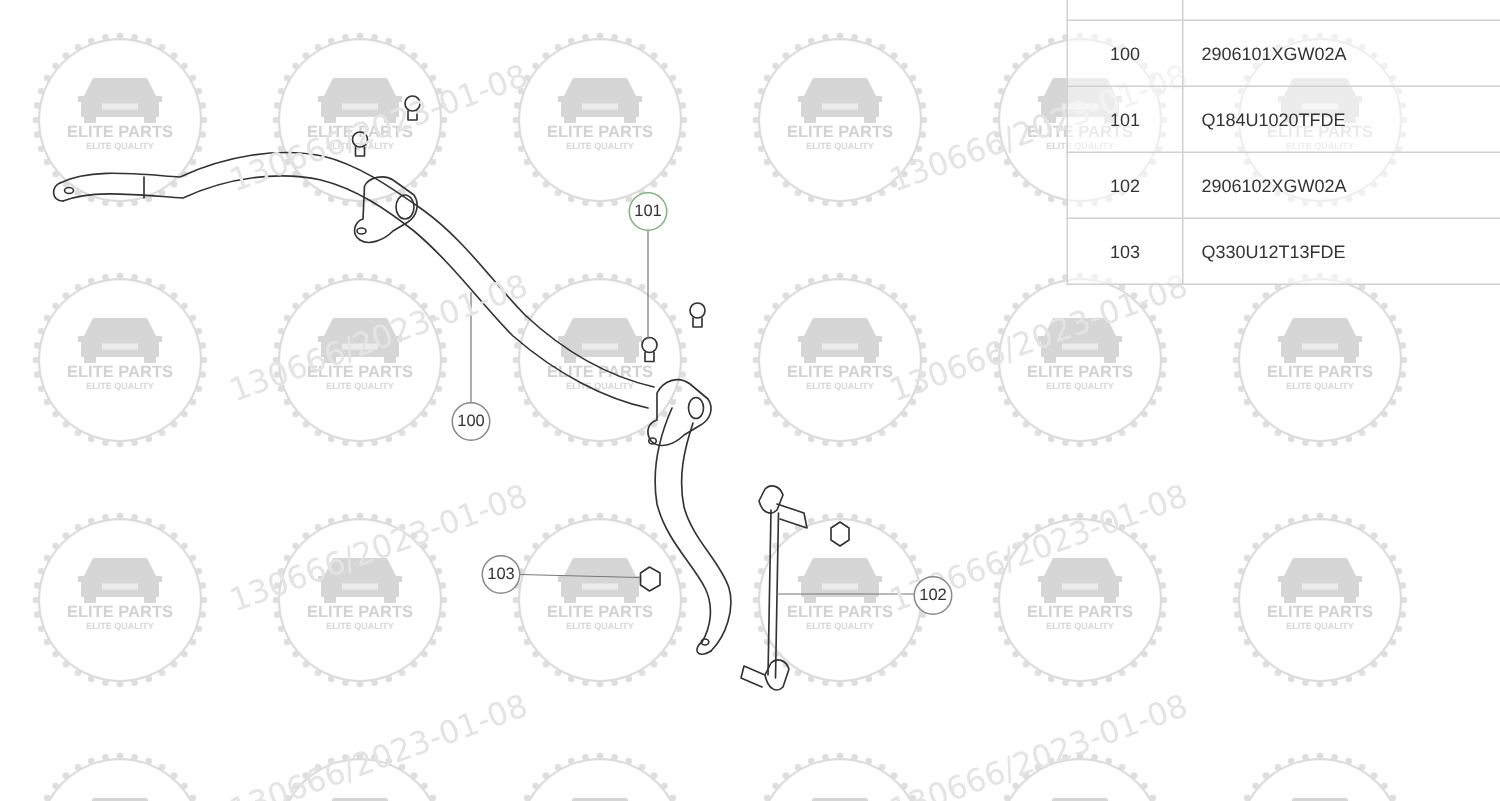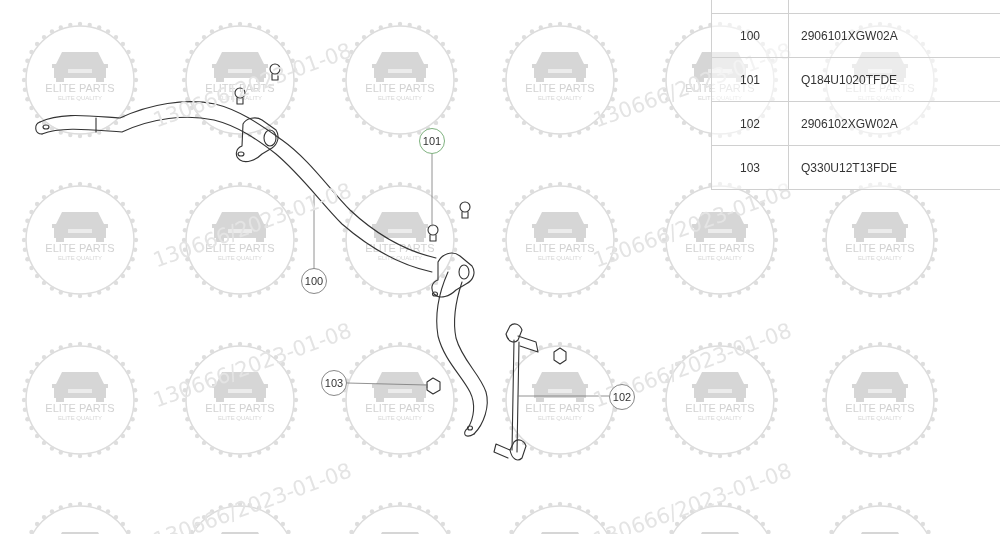--- a/index.html
+++ b/index.html
@@ -1,18 +1,18 @@
 <!DOCTYPE html>
 <html><head>
 <meta charset="utf-8">
 <style>
   html, body { margin:0; padding:0; }
   body { width:1000px; height:534px; overflow:hidden; background:#ffffff; position:relative; font-family:"Liberation Sans", sans-serif; }
   .layer { position:absolute; left:0; top:0; width:1000px; height:534px; }
-  .wm { position:absolute; width:120px; height:120px; }
+  .wm { position:absolute; width:120px; height:120px;font-weight:bold; }
   .wm .t1 { position:absolute; left:0; width:120px; top:62px; text-align:center; font-size:11px; color:#d2d2d2; letter-spacing:0px; }
   .wm .t2 { position:absolute; left:0; width:120px; top:75px; text-align:center; font-size:6px; color:#d6d6d6; }
   .stamp { position:absolute; font-size:21px; color:#e4e4e4; transform:rotate(-20deg); transform-origin:left top; white-space:nowrap; font-family:"DejaVu Sans", sans-serif; }
   .callout { position:absolute; width:26px; height:26px; border:1px solid #888; border-radius:50%; background:rgba(255,255,255,0.85); font-size:11px; color:#333; display:flex; align-items:center; justify-content:center; box-sizing:border-box; }
   .callout.green { border-color:#7fb27f; }
   .parts-table { position:absolute; left:711px; top:-1px; width:300px; border-collapse:collapse; background:rgba(255,255,255,0.55); }
   .parts-table td { border-top:1px solid #d0d0d0; border-bottom:1px solid #d0d0d0; height:43px; font-size:12px; color:#333; padding:0; }
   .parts-table tr:first-child td { height:13px; }
   .parts-table td.num { width:76px; text-align:center; border-right:1px solid #d0d0d0; border-left:1px solid #d0d0d0; }
   .parts-table td.code { padding-left:12px; }

